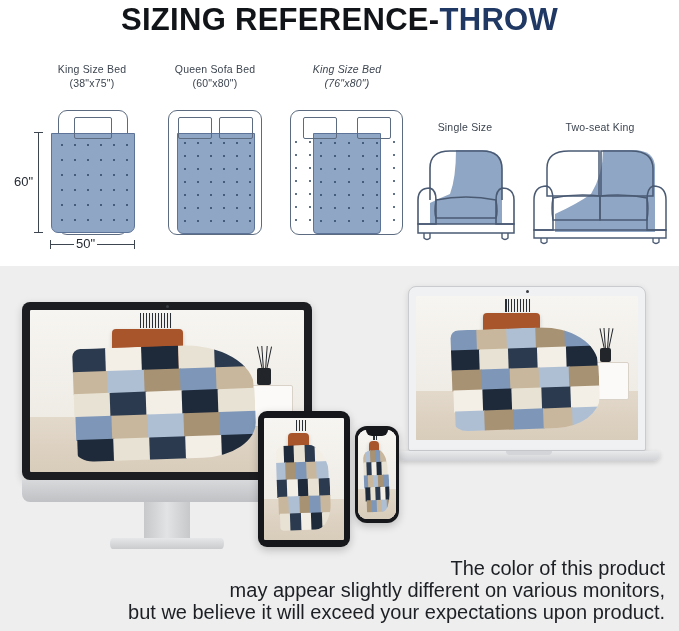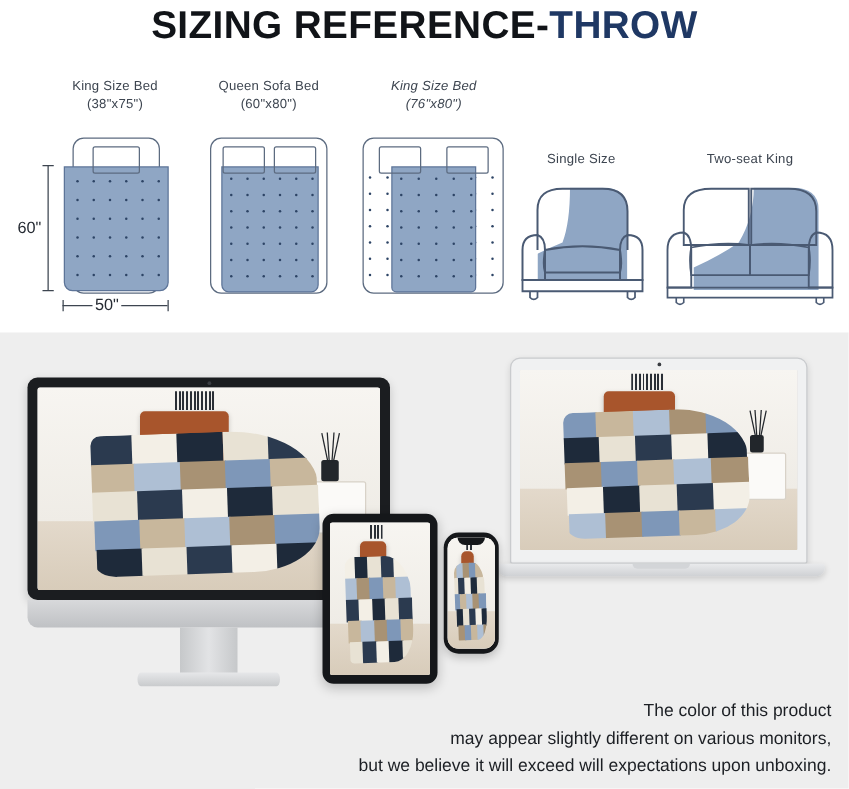--- a/index.html
+++ b/index.html
@@ -163,21 +163,21 @@
 
   
   .note {
     position: absolute; right: 14px; bottom: 8px;
     text-align: right; color: #1c1f24;
   }
   .note-title {
     font-size: 24px; font-weight: bold; letter-spacing: .2px;
     line-height: 30px; margin-bottom: 2px;
   }
-  .note-line { font-size: 14px; line-height: 22px; white-space: nowrap; }
+  .note-line { font-size: 20px; line-height: 22px; white-space: nowrap; }
 </style>
 </head>
 <body>
 
 <div class="page">
 
   <div class="top-section">
 
     <div class="title">
       <span class="t-black">SIZING REFERENCE-</span><span class="t-navy">THROW</span>
@@ -651,17 +651,17 @@
                 <div class="sq" style="left:21.864px;top:49.839999999999996px;width:6.016px;height:13.459999999999999px;background:#a89274;"></div>
               </div>
             </div>
         </div>
       </div>
     </div>
 
     <div class="note">
       <div class="note-line">The color of this product</div>
       <div class="note-line">may appear slightly different on various monitors,</div>
-      <div class="note-line">but we believe it will exceed will expectations upon unboxing.</div>
+      <div class="note-line">but we believe it will exceed your expectations upon product.</div>
     </div>
 
   </div>
 </div>
 
 </body></html>

